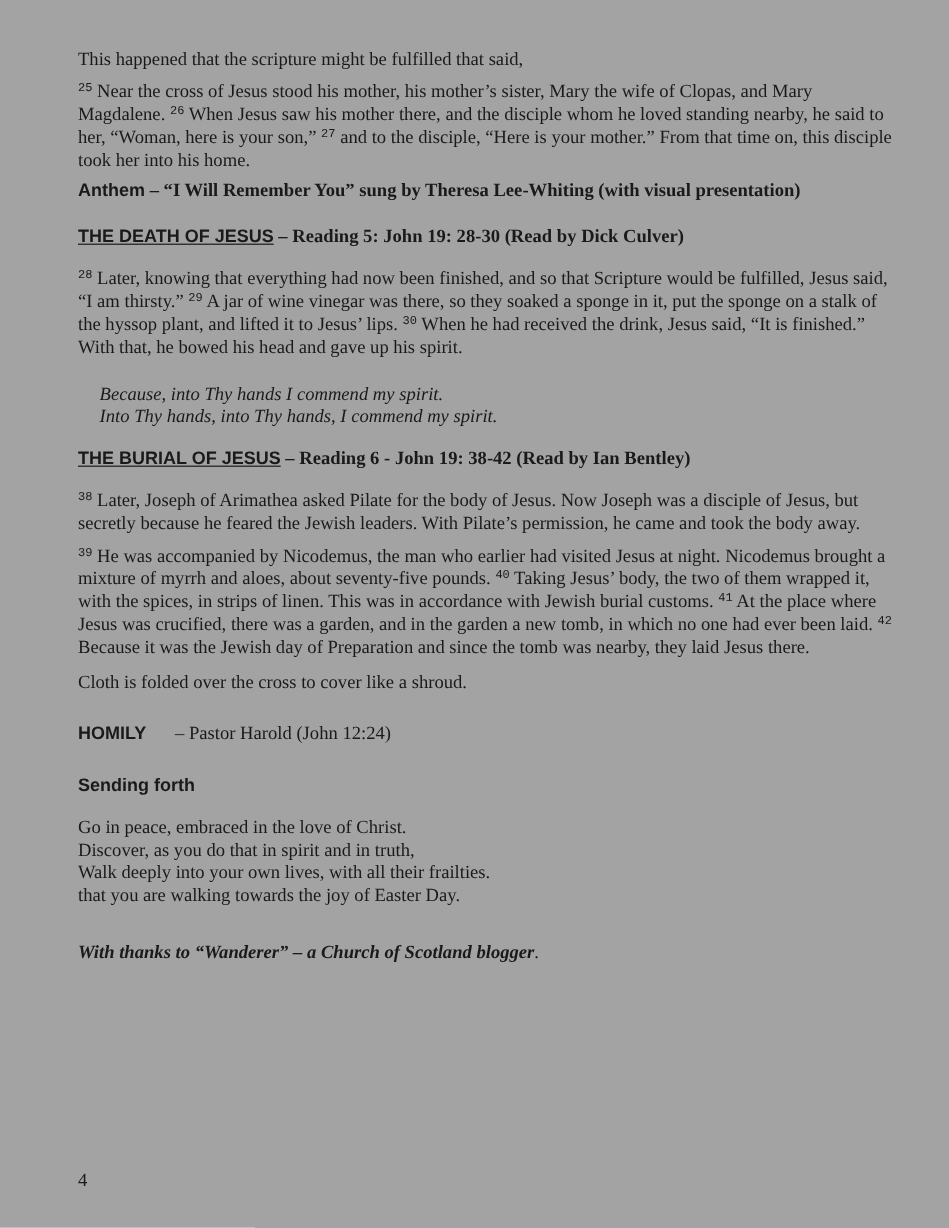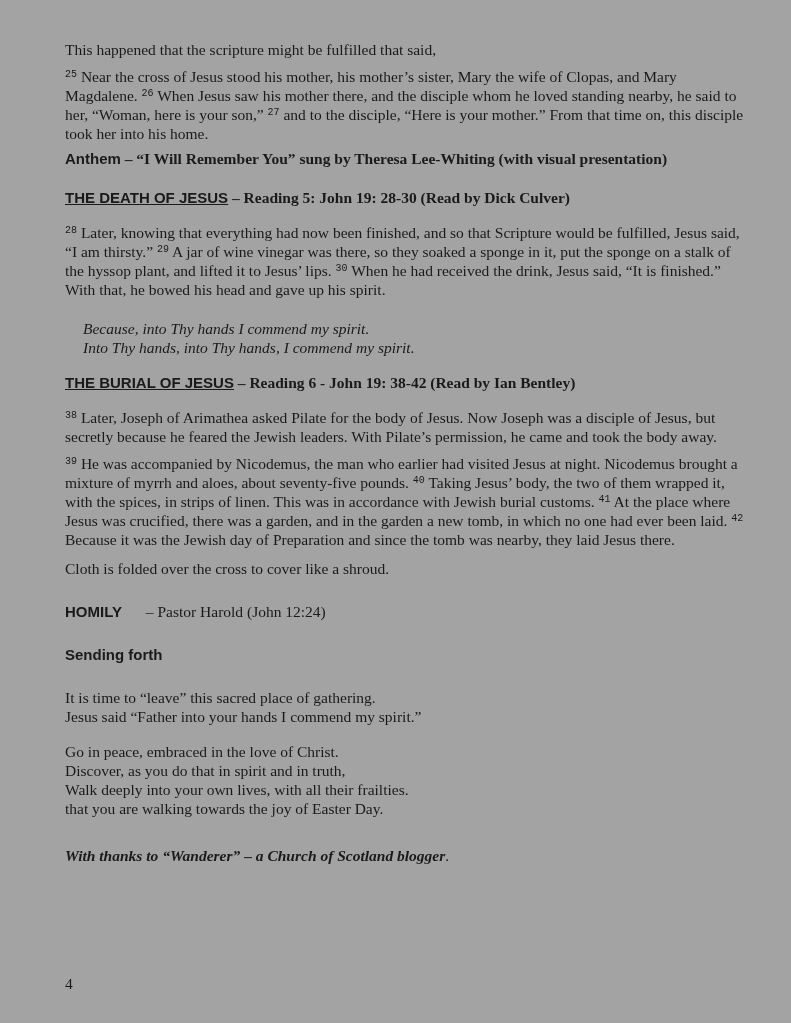--- a/index.html
+++ b/index.html
@@ -79,24 +79,20 @@
   <p class="body-p mt16 mb8"><sup class="vnum">38</sup><span> Later, Joseph of Arimathea asked Pilate for the body of Jesus. Now Joseph was a disciple of Jesus, but secretly because he feared the Jewish leaders. With Pilate’s permission, he came and took the body away.</span></p>
 
   <p class="body-p mb10"><sup class="vnum">39</sup><span> He was accompanied by Nicodemus, the man who earlier had visited Jesus at night. Nicodemus brought a mixture of myrrh and aloes, about seventy-five pounds. </span><sup class="vnum">40</sup><span> Taking Jesus’ body, the two of them wrapped it, with the spices, in strips of linen. This was in accordance with Jewish burial customs. </span><sup class="vnum">41</sup><span> At the place where Jesus was crucified, there was a garden, and in the garden a new tomb, in which no one had ever been laid. </span><sup class="vnum">42</sup><span> Because it was the Jewish day of Preparation and since the tomb was nearby, they laid Jesus there.</span></p>
 
   <p class="body-p italic-p">Cloth is folded over the cross to cover like a shroud.</p>
 
   <h2 class="h mt24"><span class="lead-sans">HOMILY</span><span class="rest-regular"> – Pastor Harold (John 12:24)</span></h2>
 
   <h2 class="h mt24"><span class="lead-sans">Sending forth</span></h2>
 
-  <div class="body-p mt24">
-    <div>It is time to “leave” this sacred place of gathering.</div>
-    <div>Jesus said “Father into your hands I commend my spirit.”</div>
-  </div>
 
   <div class="body-p mt16">
     <div>Go in peace, embraced in the love of Christ.</div>
     <div>Discover, as you do that in spirit and in truth,</div>
     <div>Walk deeply into your own lives, with all their frailties.</div>
     <div>that you are walking towards the joy of Easter Day.</div>
   </div>
 
   <p class="body-p mt22"><span class="bold-italic">With thanks to “Wanderer” – a Church of Scotland blogger</span><span class="plain">.</span></p>
 

